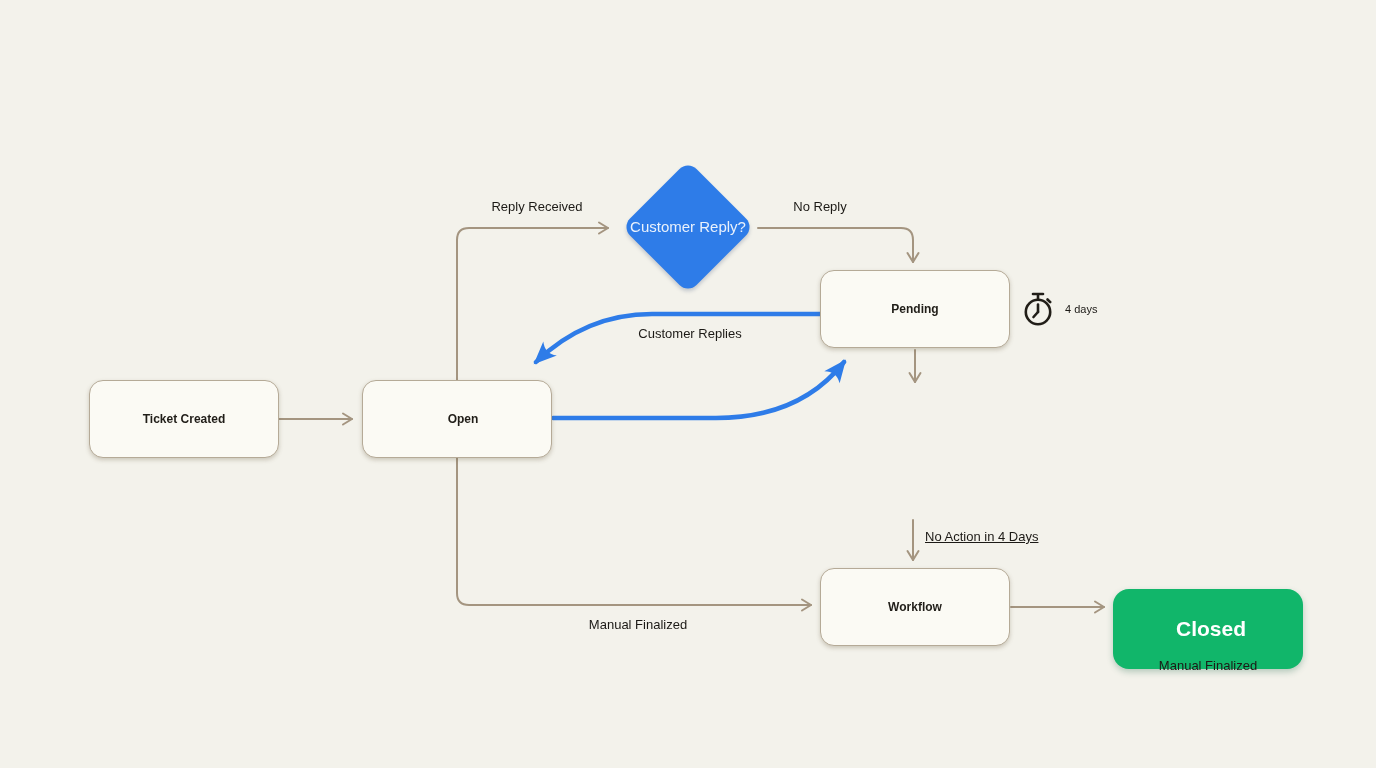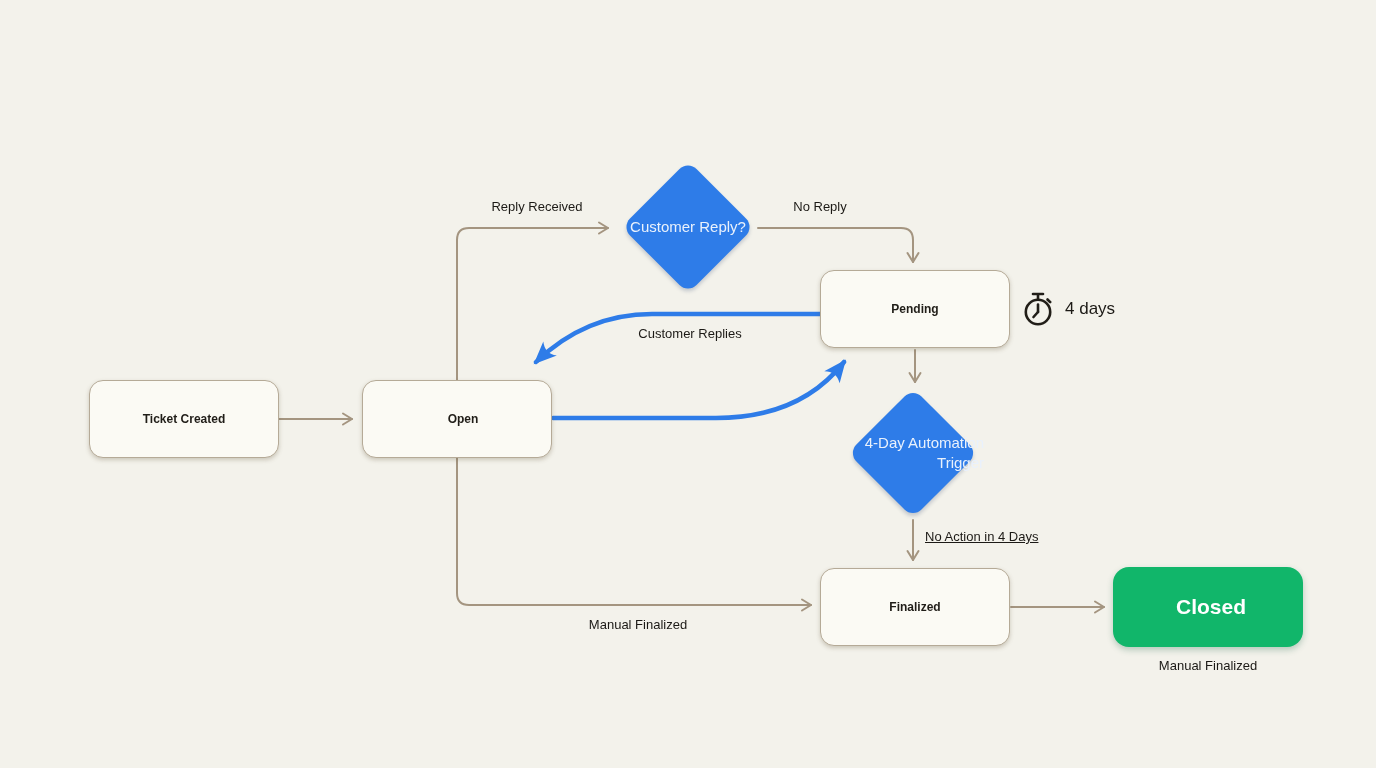--- a/index.html
+++ b/index.html
@@ -80,21 +80,21 @@
     position: absolute;
     font-size: 13px;
     color: var(--label-text, #1c1a16);
     white-space: nowrap;
     text-align: center;
   }
   .centered { transform: translateX(-50%); }
   .sla {
     position: absolute; left: 1021px; top: 290px;
     display: flex; align-items: center; gap: 10px;
-    font-size: 17px; color: var(--label-text, #1c1a16);
+    font-size: 11px; color: var(--label-text, #1c1a16);
   }
   .sla svg { display: block; }
   .sla .sw-stroke { stroke: var(--title-text, #211e18); stroke-width: 2.6; stroke-linecap: round; fill: none; }
 </style>
 </head>
 <body>
 
 <div class="stage">
 
 
@@ -126,36 +126,32 @@
 
   <div class="node" style="left:362px; top:380px;padding-left:12px;">
     <span>Open</span>
   </div>
 
   <div class="node" style="left:820px; top:270px;">
     <span>Pending</span>
   </div>
 
   <div class="node" style="left:820px; top:568px;">
-    <span>Finalized</span>
+    <span>Workflow</span>
   </div>
 
-  <div class="node-terminal" style="left:1113px; top:567px;padding-left:6px;">
+  <div class="node-terminal" style="left:1113px; top:589px;padding-left:6px;">
     <span>Closed</span>
   </div>
 
   <div class="diamond" style="left:641px; top:180px; width:94px; height:94px;">
     <div class="diamond-shape"></div>
     <div class="diamond-label">Customer Reply?</div>
   </div>
 
-  <div class="diamond" style="left:867px; top:407px; width:92px; height:92px;">
-    <div class="diamond-shape"></div>
-    <div class="diamond-label">4-Day Automation Trigger</div>
-  </div>
 
   <div class="edge-label centered" style="left:537px; top:199px;">Reply Received</div>
 
   <div class="edge-label centered" style="left:820px; top:199px;">No Reply</div>
 
   <div class="edge-label centered" style="left:690px; top:326px;">Customer Replies</div>
 
   <div class="edge-label" style="left:925px; top:529px;text-decoration:underline;">No Action in 4 Days</div>
 
   <div class="edge-label centered" style="left:638px; top:617px;">Manual Finalized</div>

